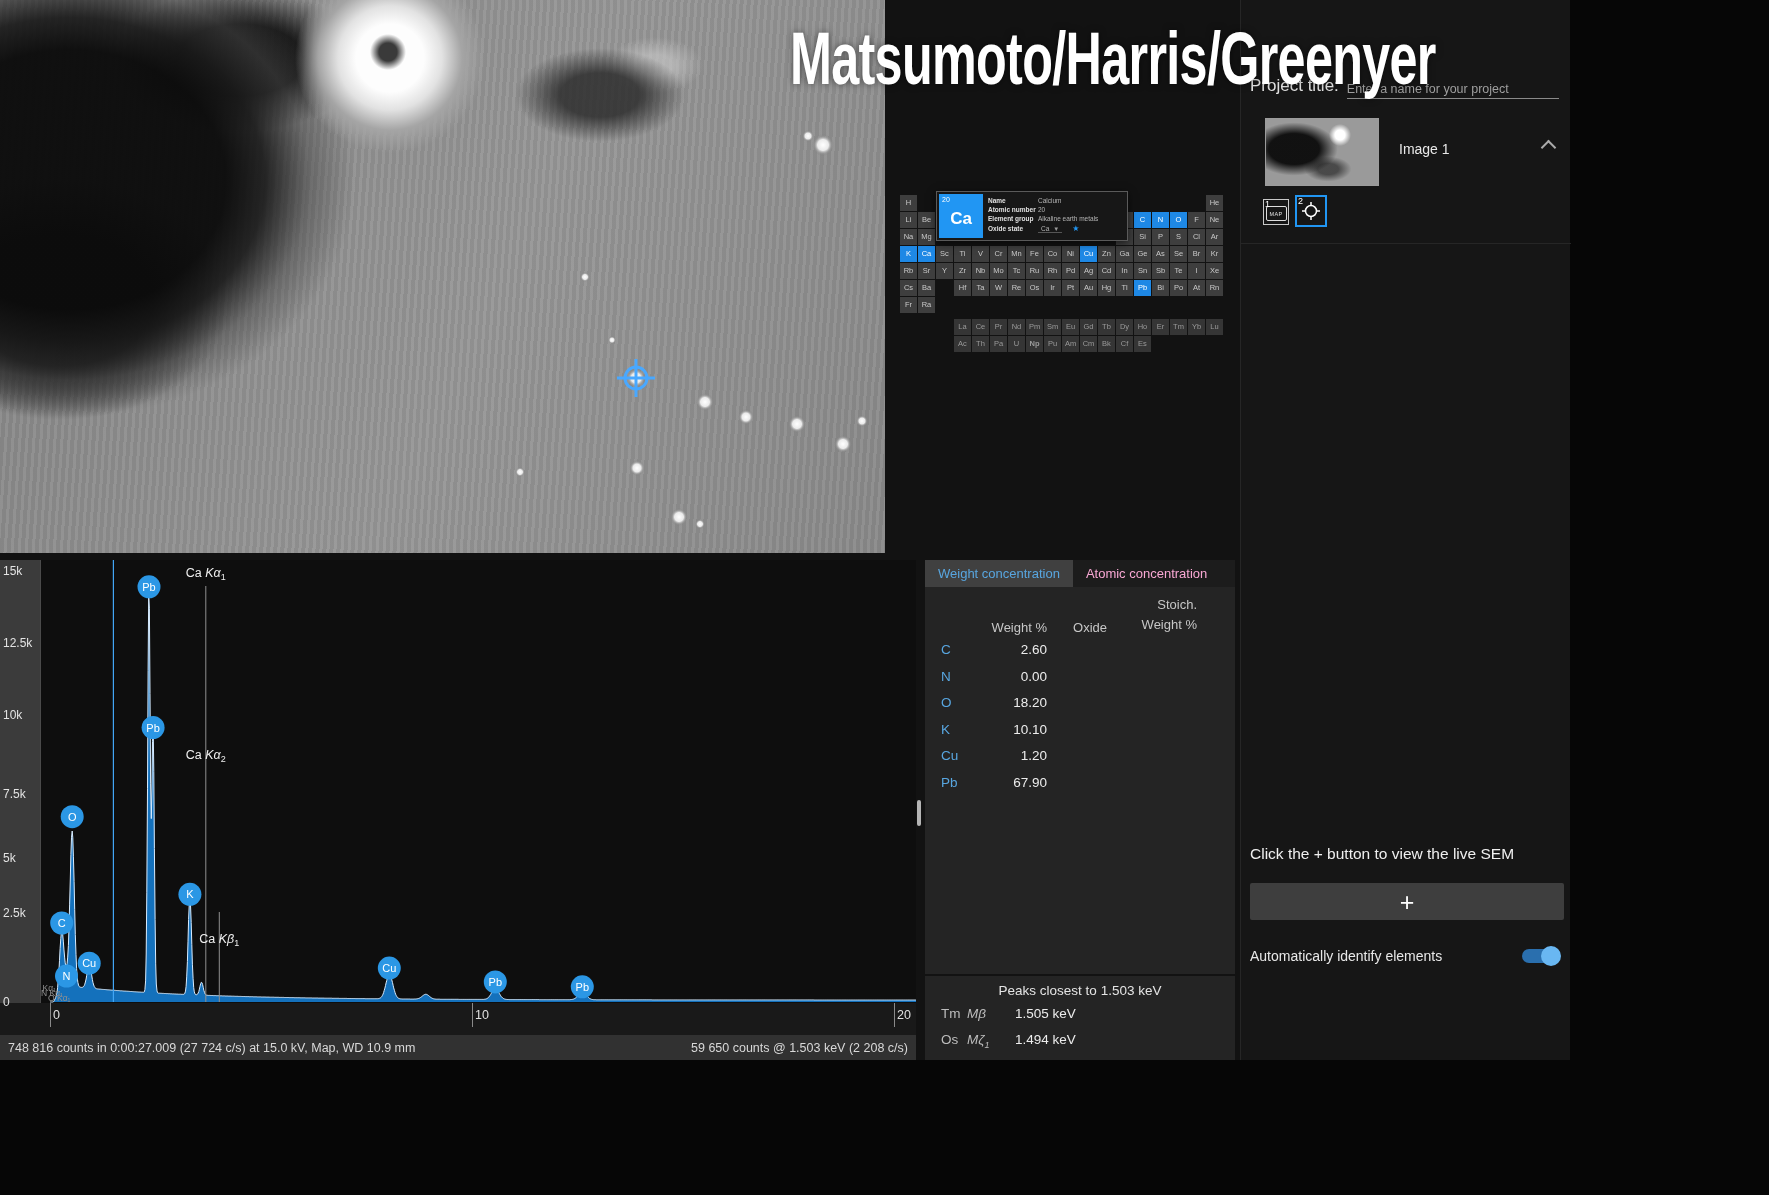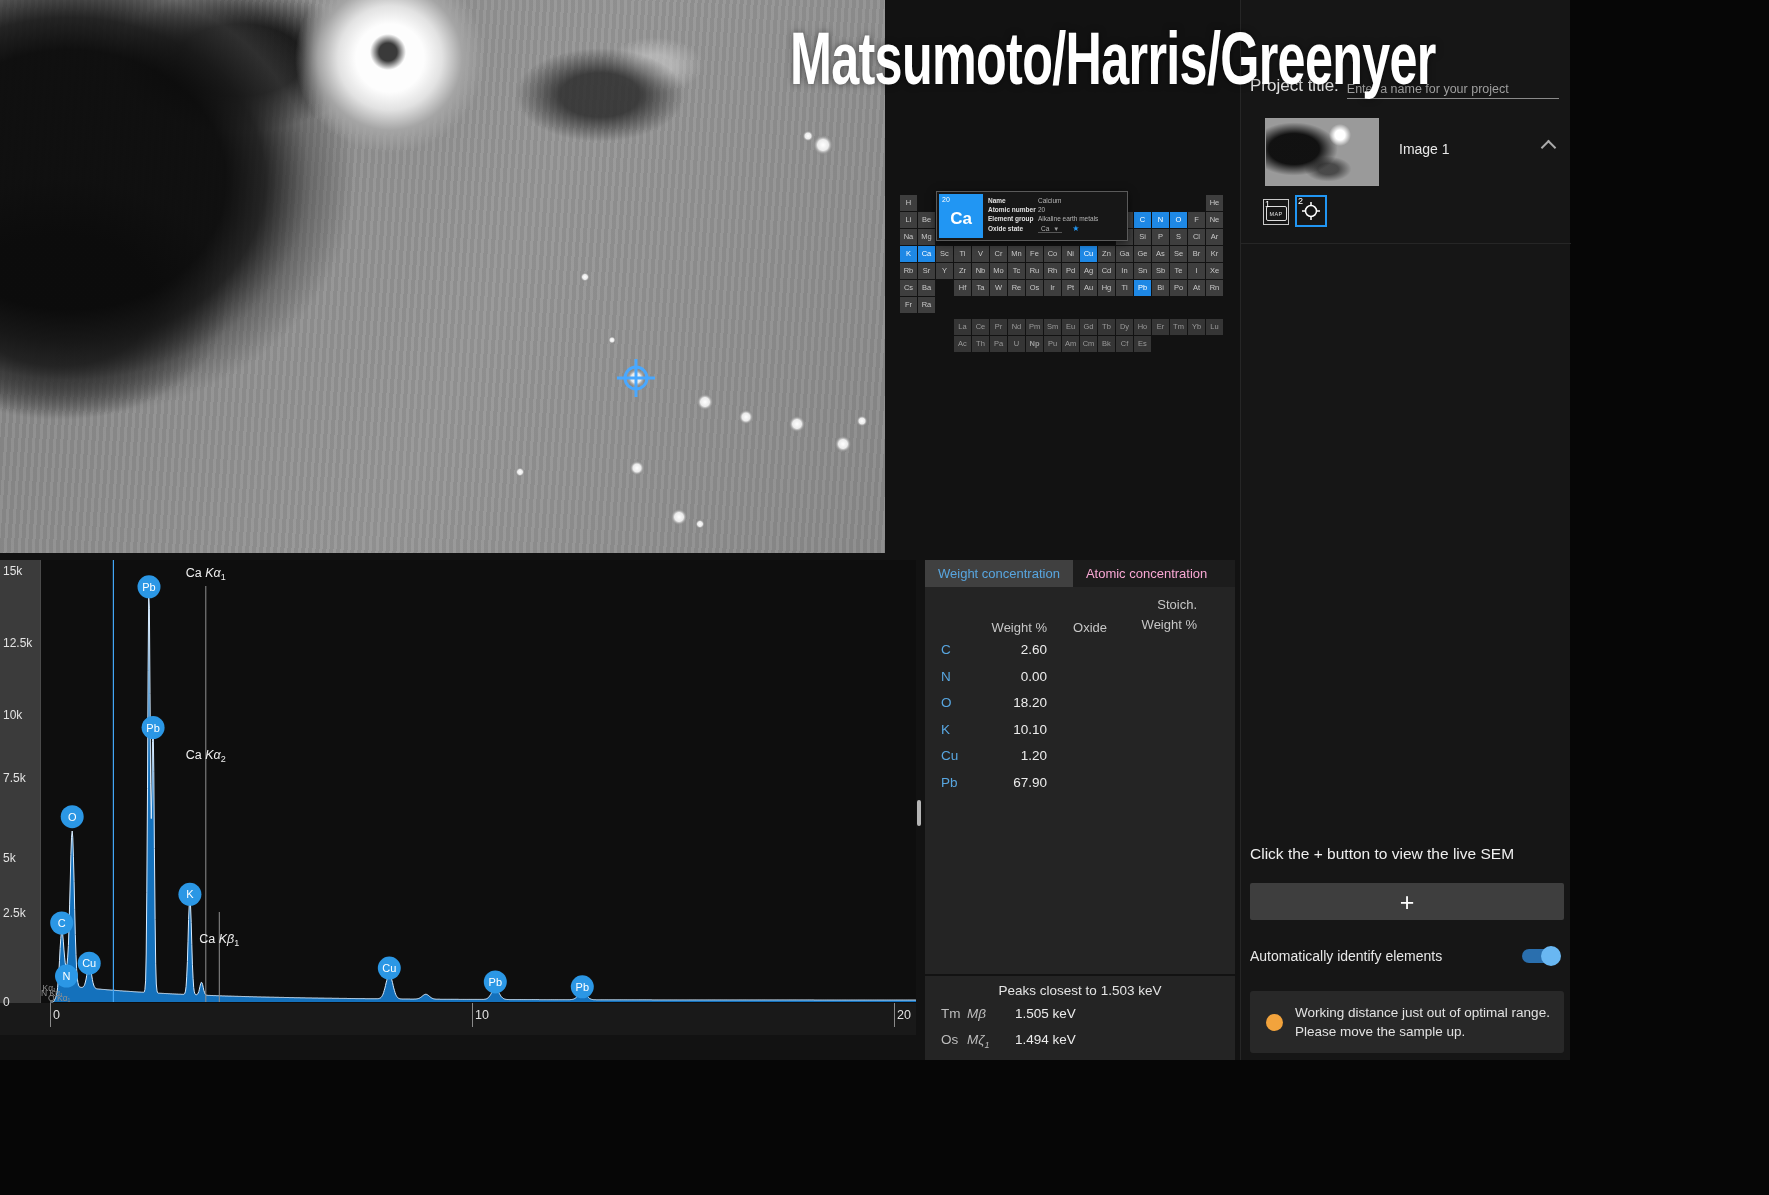--- a/index.html
+++ b/index.html
@@ -347,33 +347,37 @@
           <g>
             <circle cx="582.3" cy="426.8" r="11.5" fill="#2b97e5"></circle>
             <text x="582.3" y="430.8" text-anchor="middle" fill="#fff" font-size="11">Pb</text>
           </g>
         </svg>
     </div>
     <div id="y-axis-strip">
         <div class="ytick" style="top: 4px;">15k</div>
         <div class="ytick" style="top: 75.8333px;">12.5k</div>
         <div class="ytick" style="top: 147.667px;">10k</div>
-        <div class="ytick" style="top: 211px;">7.5k</div>
+        <div class="ytick" style="top: 227px;">7.5k</div>
         <div class="ytick" style="top: 291.333px;">5k</div>
         <div class="ytick" style="top: 346px;">2.5k</div>
         <div class="ytick" style="top: 435px;">0</div>
       </div>
     <div id="x-axis-row">
         <div class="xtick-line" style="left: 50px;"></div>
         <div class="xtick" style="left: 53px;">0</div>
         <div class="xtick-line" style="left: 472px;"></div>
         <div class="xtick" style="left: 475px;">10</div>
         <div class="xtick-line" style="left: 894px;"></div>
         <div class="xtick" style="left: 897px;">20</div>
       </div>
+    <div id="status-bar">
+      <span>748 816 counts in 0:00:27.009 (27 724 c/s) at 15.0 kV, Map, WD 10.9 mm</span>
+      <span>59 650 counts @ 1.503 keV (2 208 c/s)</span>
+    </div>
     <div id="v-scroll-thumb"></div>
 
     <div id="quant-panel">
       <div class="quant-tabs">
         <div class="quant-tab active">Weight concentration</div>
         <div class="quant-tab">Atomic concentration</div>
       </div>
       <div class="quant-grid quant-head">
         <span></span>
         <span>Weight %</span>
@@ -461,25 +465,18 @@
       </div>
       <div class="section-divider"></div>
       <div class="live-hint">Click the + button to view the live SEM</div>
       <button class="plus-button">+</button>
       <div class="auto-row">
         <span class="auto-label">Automatically identify elements</span>
         <div class="toggle">
             <div class="knob"></div>
           </div>
       </div>
-      <div class="warning-box">
-        <div class="warn-icon"></div>
-        <div class="warn-text">
-          <div>Working distance just out of optimal range.</div>
-          <div>Please move the sample up.</div>
-        </div>
-      </div>
     </div>
 
   </div>
 
   <div id="watermark">Matsumoto/Harris/Greenyer</div>
 </div>
 
 </body></html>

